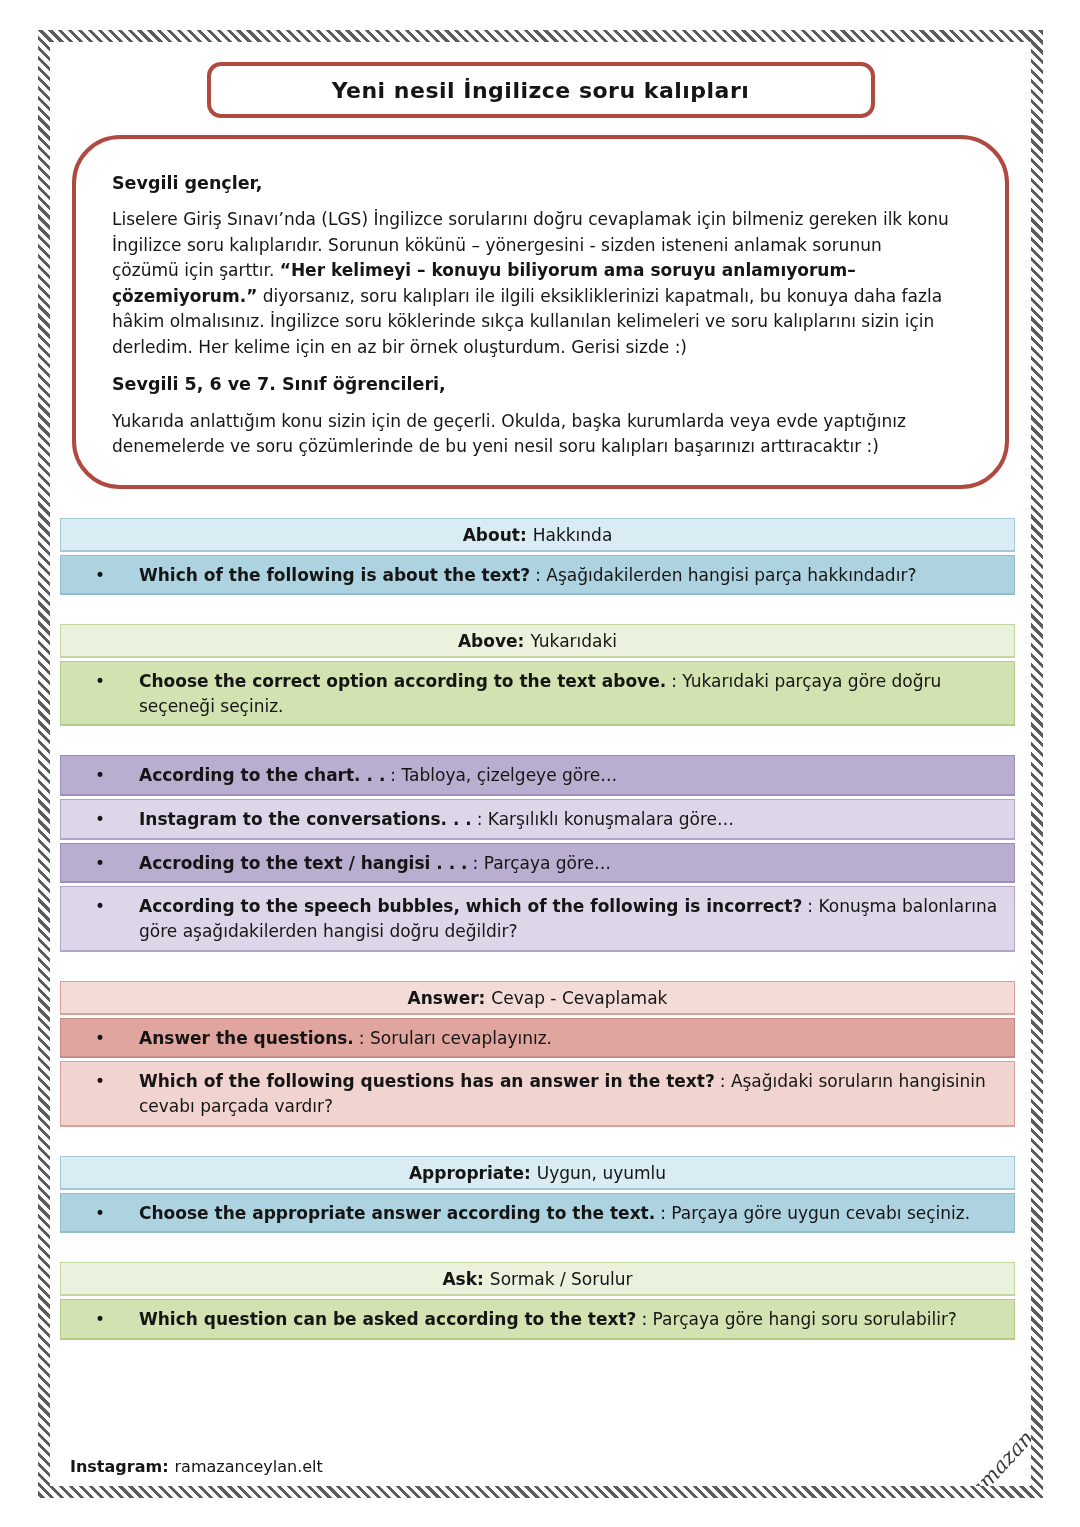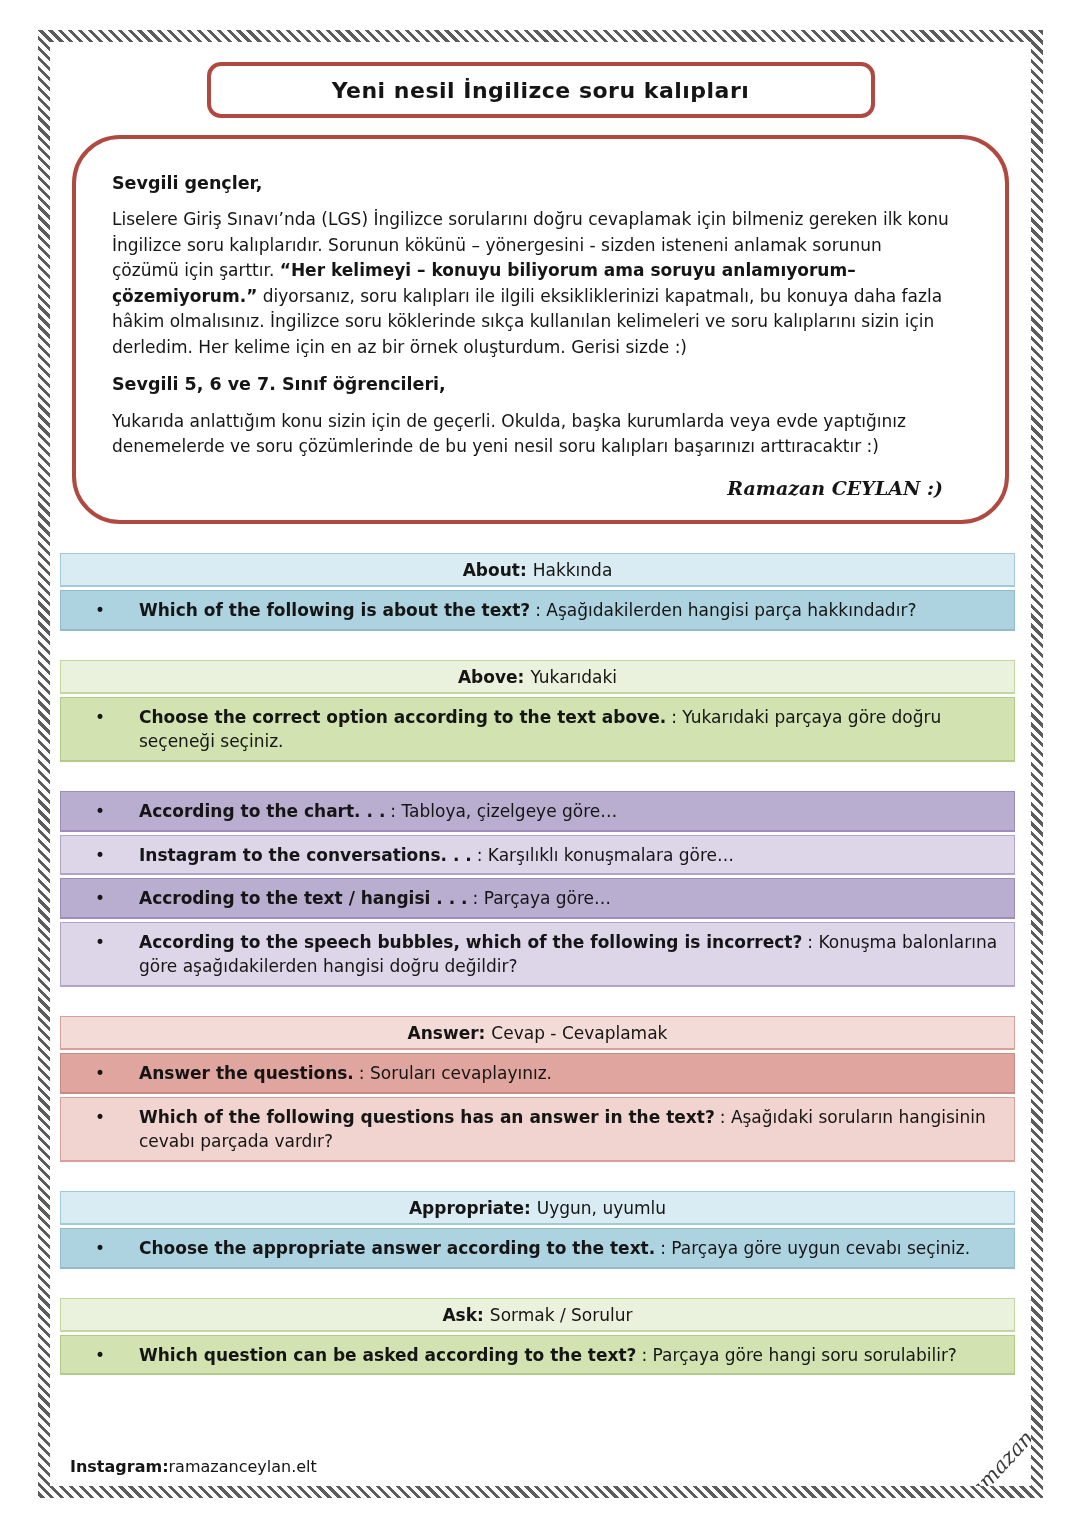--- a/index.html
+++ b/index.html
@@ -57,42 +57,41 @@
   .t-green .row-dark  {background:#d2e2b0;border-color:#b3ca89;}
   .t-purple .sec-header{background:#e7e2f0;border-color:#b2a4c9;}
   .t-purple .row-dark {background:#b9add0;border-color:#9d8cbc;}
   .t-purple .row-light{background:#ddd6e9;border-color:#b2a4c9;}
   .t-red   .sec-header{background:#f3dbd7;border-color:#d6a199;}
   .t-red   .row-dark  {background:#e0a59e;border-color:#c68b83;}
   .t-red   .row-light {background:#f1d3cf;border-color:#d6a199;}
   
   .footer{position:absolute;left:20px;bottom:10px;font-size:16px;}
   .footer .label{font-weight:bold;}
-  .footer .handle{text-align:center;}
+  .footer .handle{margin-left:6px;text-align:center;}
   .watermark{
     position:absolute;right:-14px;bottom:4px;transform:rotate(-47deg);transform-origin:center;
     font-family:"DejaVu Serif",serif;font-style:italic;font-size:21px;color:#3a3a3a;
   }
 </style>
 </head>
 <body>
 
 <div class="hatch-frame">
   <div class="page-inner">
 
     <div class="title-box">
       <span>Yeni nesil İngilizce soru kalıpları</span>
     </div>
 
     <div class="intro-box">
       <p class="greeting">Sevgili gençler,</p>
       <p><span>Liselere Giriş Sınavı’nda (LGS) İngilizce sorularını doğru cevaplamak için bilmeniz gereken ilk konu İngilizce soru kalıplarıdır. Sorunun kökünü – yönergesini - sizden isteneni anlamak sorunun çözümü için şarttır. </span><span class="bold-inline">“Her kelimeyi – konuyu biliyorum ama soruyu anlamıyorum–çözemiyorum.”</span><span> diyorsanız, soru kalıpları ile ilgili eksikliklerinizi kapatmalı, bu konuya daha fazla hâkim olmalısınız.  İngilizce soru köklerinde sıkça kullanılan kelimeleri ve soru kalıplarını sizin için derledim. Her kelime için en az bir örnek oluşturdum. Gerisi sizde :)</span></p>
       <p class="greeting">Sevgili 5, 6 ve 7. Sınıf öğrencileri,</p>
       <p>Yukarıda anlattığım konu sizin için de geçerli. Okulda, başka kurumlarda veya evde yaptığınız denemelerde ve soru çözümlerinde de bu yeni nesil soru kalıpları başarınızı arttıracaktır :)</p>
-      <p class="signature">Ramazan CEYLAN :)</p>
     </div>
 
     <div class="sections">
 
       <div class="section t-blue">
         <div class="sec-header">
           <span class="en">About:</span><span class="tr">Hakkında</span>
         </div>
         <div class="sec-row row-dark">
           <span class="bullet">•</span>

